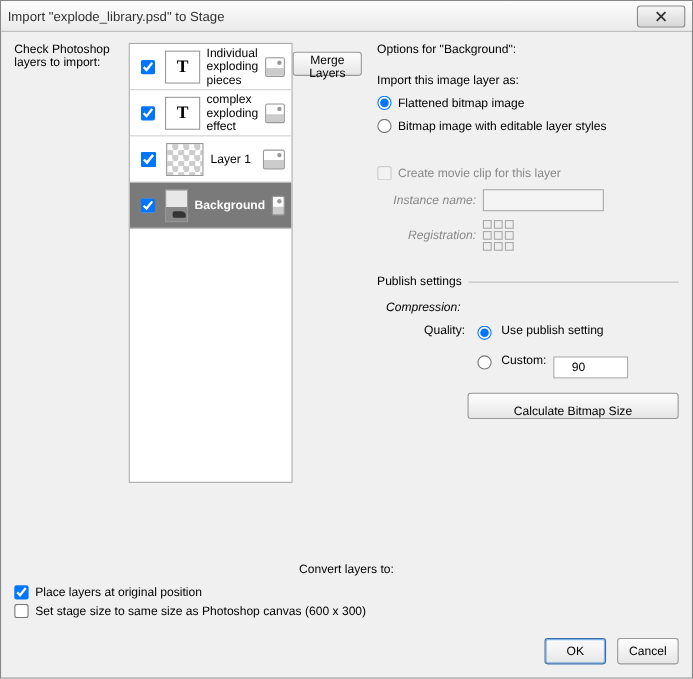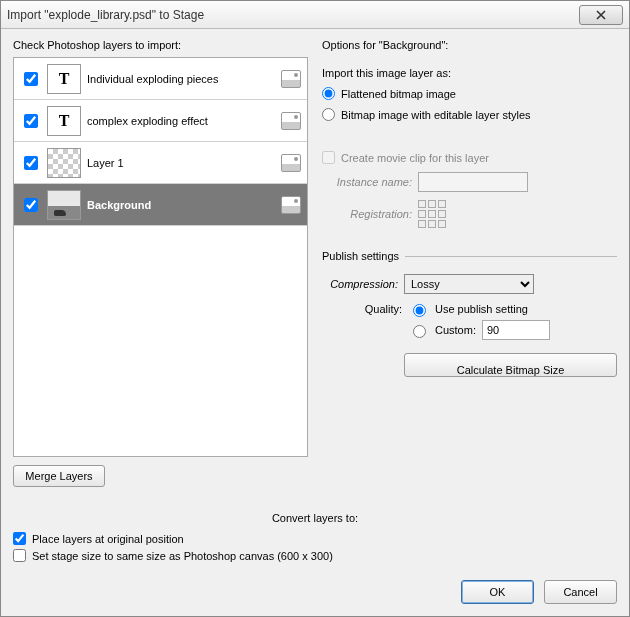--- a/index.html
+++ b/index.html
@@ -4,21 +4,21 @@
 <style>
 * { box-sizing: border-box; font-family: "Segoe UI", Tahoma, sans-serif; font-size: 11px; }
 body { margin: 0; background: #f0f0f0; }
 .dialog { width: 630px; height: 617px; background: #f0f0f0; border: 1px solid #888; display: flex; flex-direction: column; }
 .titlebar { height: 28px; background: linear-gradient(#fdfdfd,#eaeaea); display: flex; align-items: center; padding: 0 6px; border-bottom: 1px solid #bbb; }
 .titlebar .title { flex: 1; color: #333; font-size: 12px; }
 .close-btn { width: 44px; height: 20px; background: linear-gradient(#f5f5f5,#d8d8d8); border: 1px solid #888; border-radius: 3px; display: flex; align-items: center; justify-content: center; cursor: pointer; }
 .close-btn svg { width: 10px; height: 10px; }
 
 .body { flex: 1; display: flex; padding: 10px 12px 4px 12px; gap: 14px; }
-.left { flex: 0 0 295px; display: flex; flex-direction: column; }
+.left { flex: 0 0 295px; display: flex; flex-direction: row; }
 .right { flex: 1; display: flex; flex-direction: column; }
 
 .section-label { margin-bottom: 6px; color: #000; }
 
 .layer-list { border: 1px solid #aaa; background: #fff; height: 400px; overflow: hidden; }
 .layer-row { display: flex; align-items: center; height: 42px; border-bottom: 1px solid #d0d0d0; padding: 0 6px; gap: 6px; }
 .layer-row.selected { background: #7a7a7a; color: #fff; }
 .layer-row .chk { width: 14px; height: 14px; }
 .layer-row .thumb { width: 34px; height: 30px; border: 1px solid #999; background: #fff; display: flex; align-items: center; justify-content: center; }
 .layer-row .thumb.checker { background: repeating-conic-gradient(#ccc 0 25%, #fff 0 50%) 0 0/10px 10px; }
@@ -46,29 +46,29 @@
 .reg-grid span { width: 8px; height: 8px; border: 1px solid #aaa; background: #eee; }
 
 .divline { display: flex; align-items: center; gap: 6px; margin: 18px 0 8px 0; text-align: right; }
 .divline .txt { color: #000; white-space: nowrap; }
 .divline .line { flex: 1; height: 1px; background: #bbb; }
 
 .sel { height: 20px; border: 1px solid #888; background: #efefef; padding: 0 2px; }
 .quality-block { margin-left: 4px; }
 .quality-block .row { display: flex; align-items: center; gap: 6px; margin: 3px 0; }
 .quality-block .lbl2 { width: 76px; text-align: right; }
-.qnum { width: 68px; height: 20px; border: 1px solid #aaa; background: #fff; text-align: left; padding: 0 4px; }
+.qnum { width: 68px; height: 20px; border: 1px solid #aaa; background: #fff; text-align: left; padding: 0 16px; margin-top: 12px; }
 
 .calc-btn { margin: 10px 0 0 82px; height: 24px; padding: 10px 10px; background: linear-gradient(#fdfdfd,#e6e6e6); border: 1px solid #999; border-radius: 3px; cursor: pointer; }
 
 .footer { padding: 6px 12px 12px 12px; }
 .convert-row { display: flex; align-items: center; gap: 8px; margin: 4px 0 8px 0; flex-direction: column; }
 .convert-row select { width: 190px; }
 .btn-row { display: flex; justify-content: flex-end; gap: 10px; margin-top: 18px; }
-.btn-row button { width: 73px; height: 24px; background: linear-gradient(#fdfdfd,#e6e6e6); border: 1px solid #999; border-radius: 3px; cursor: pointer; }
+.btn-row button { width: 56px; height: 24px; background: linear-gradient(#fdfdfd,#e6e6e6); border: 1px solid #999; border-radius: 3px; cursor: pointer; }
 .btn-row button.default { border: 1px solid #3a6ea5; box-shadow: 0 0 0 1px #7fb2e5 inset; }
 </style>
 </head>
 <body>
 
 <div class="dialog">
 
   <div class="titlebar">
     <div class="title">Import "explode_library.psd" to Stage</div>
     <div class="close-btn">
@@ -157,23 +157,20 @@
         </div>
       </div>
 
       <div class="divline">
         <span class="txt">Publish settings</span>
         <span class="line"></span>
       </div>
 
       <div class="field-row">
         <span class="lbl" style="width:76px">Compression:</span>
-        <select class="sel" style="width:130px">
-          <option>Lossy</option>
-        </select>
       </div>
 
       <div class="quality-block">
         <div class="row">
           <span class="lbl2">Quality:</span>
           <input type="radio" name="quality" checked="" style="">
           <span>Use publish setting</span>
         </div>
         <div class="row">
           <span class="lbl2"></span>

